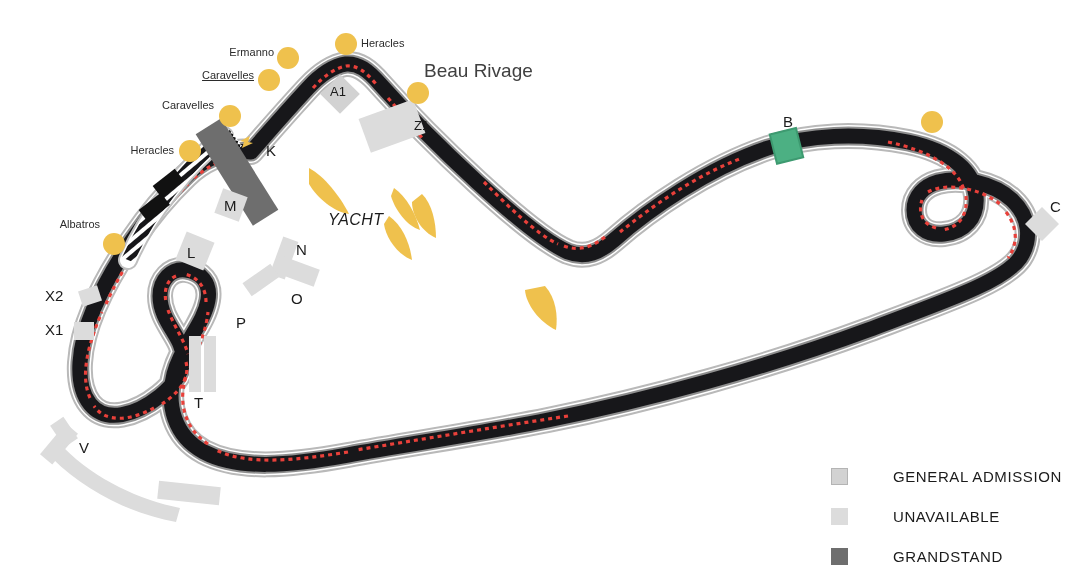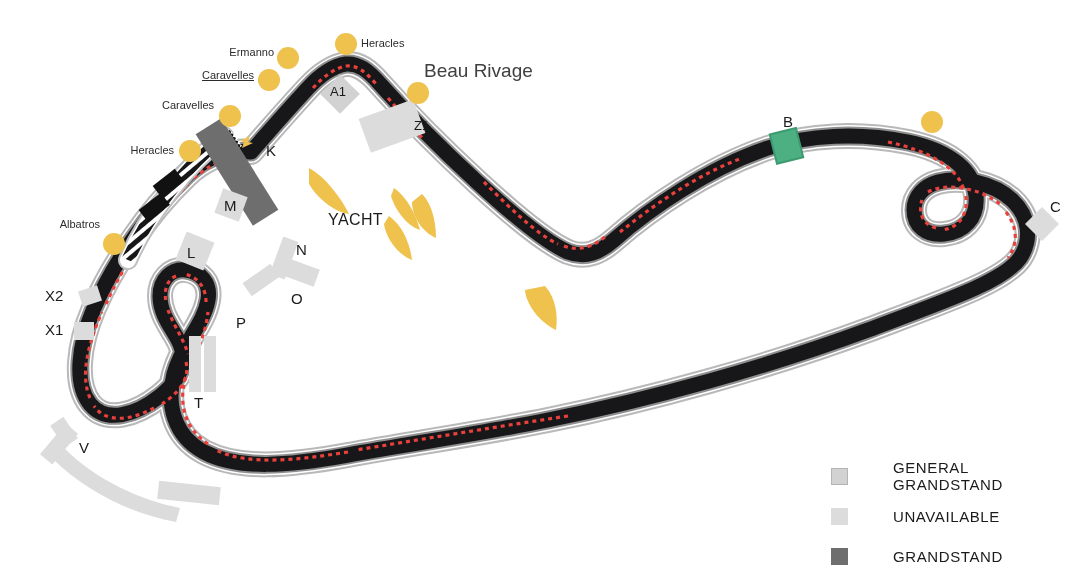--- a/index.html
+++ b/index.html
@@ -257,21 +257,21 @@
   <div class="map-label label-place" style="left:106px; top:100px; width:100px;">Caravelles</div>
 
   <div class="map-label label-place" style="left:66px; top:145px; width:100px;">Heracles</div>
 
   <div class="map-label label-place" style="left:-8px; top:219px; width:100px;">Albatros</div>
 
   <div class="map-label label-place" style="left:353px; top:38px; text-align:left;">Heracles</div>
 
   <div class="map-label label-big" style="left:416px; top:61px;">Beau Rivage</div>
 
-  <div class="map-label label-yacht" style="left:320px; top:212px;">YACHT</div>
+  <div class="map-label label-yacht" style="left:320px; top:212px;font-style:italic;">YACHT</div>
 
   <div class="map-label label-sector-sm" style="left:322px; top:85px;">A1</div>
 
   <div class="map-label label-sector-sm" style="left:372px; top:119px;margin-left:34px;">Z1</div>
 
   <div class="map-label label-sector" style="left:258px; top:143px;">K</div>
 
   <div class="map-label label-sector" style="left:216px; top:198px;">M</div>
 
   <div class="map-label label-sector" style="left:179px; top:245px;">L</div>
@@ -291,21 +291,21 @@
   <div class="map-label label-sector" style="left:37px; top:288px;">X2</div>
 
   <div class="map-label label-sector" style="left:775px; top:114px;">B</div>
 
   <div class="map-label label-sector" style="left:1042px; top:199px;">C</div>
 
   <div id="legend">
 
     <div class="legend-row">
       <div class="legend-swatch sw-general"></div>
-      <div class="legend-text">GENERAL GRANDSTAND</div>
+      <div class="legend-text">GENERAL ADMISSION</div>
     </div>
 
     <div class="legend-row">
       <div class="legend-swatch sw-unavailable"></div>
       <div class="legend-text">UNAVAILABLE</div>
     </div>
 
     <div class="legend-row">
       <div class="legend-swatch sw-grandstand"></div>
       <div class="legend-text">GRANDSTAND</div>

